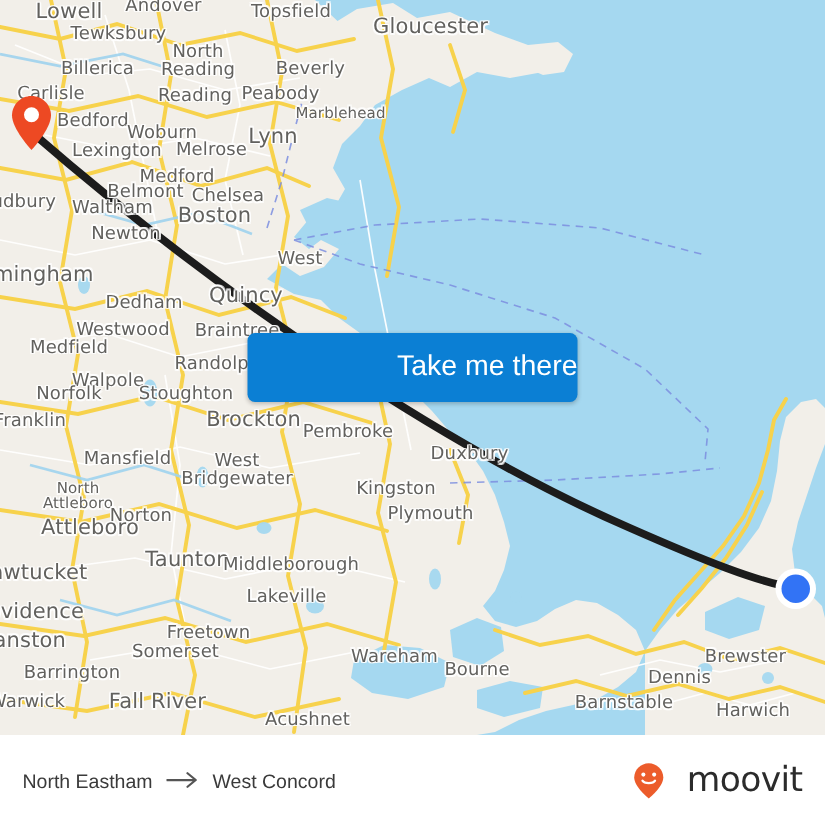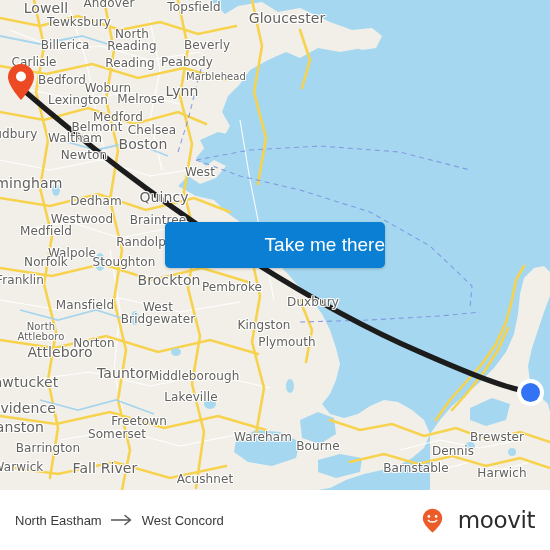--- a/index.html
+++ b/index.html
@@ -48,21 +48,21 @@
     white-space: nowrap;
     transform: translate(-50%, -50%);
     text-shadow:
       -1px 0 rgba(255,255,255,.85), 1px 0 rgba(255,255,255,.85),
       0 -1px rgba(255,255,255,.85), 0 1px rgba(255,255,255,.85),
       -1px -1px rgba(255,255,255,.7), 1px 1px rgba(255,255,255,.7),
       1px -1px rgba(255,255,255,.7), -1px 1px rgba(255,255,255,.7);
     pointer-events: none;
     letter-spacing: .1px;
   }
-  .place.s1 { font-size: 10px; }
+  .place.s1 { font-size: 10px; margin-left: 11px; }
   .place.s2 { font-size: 12px; }
   .place.s3 { font-size: 14px; }
   .place.two { text-align: center; line-height: 1.02; white-space: pre-line; }
 
   
   #origin-pin {
     position: absolute;
     left: 7px;
     top: 63px;
     width: 28px;

